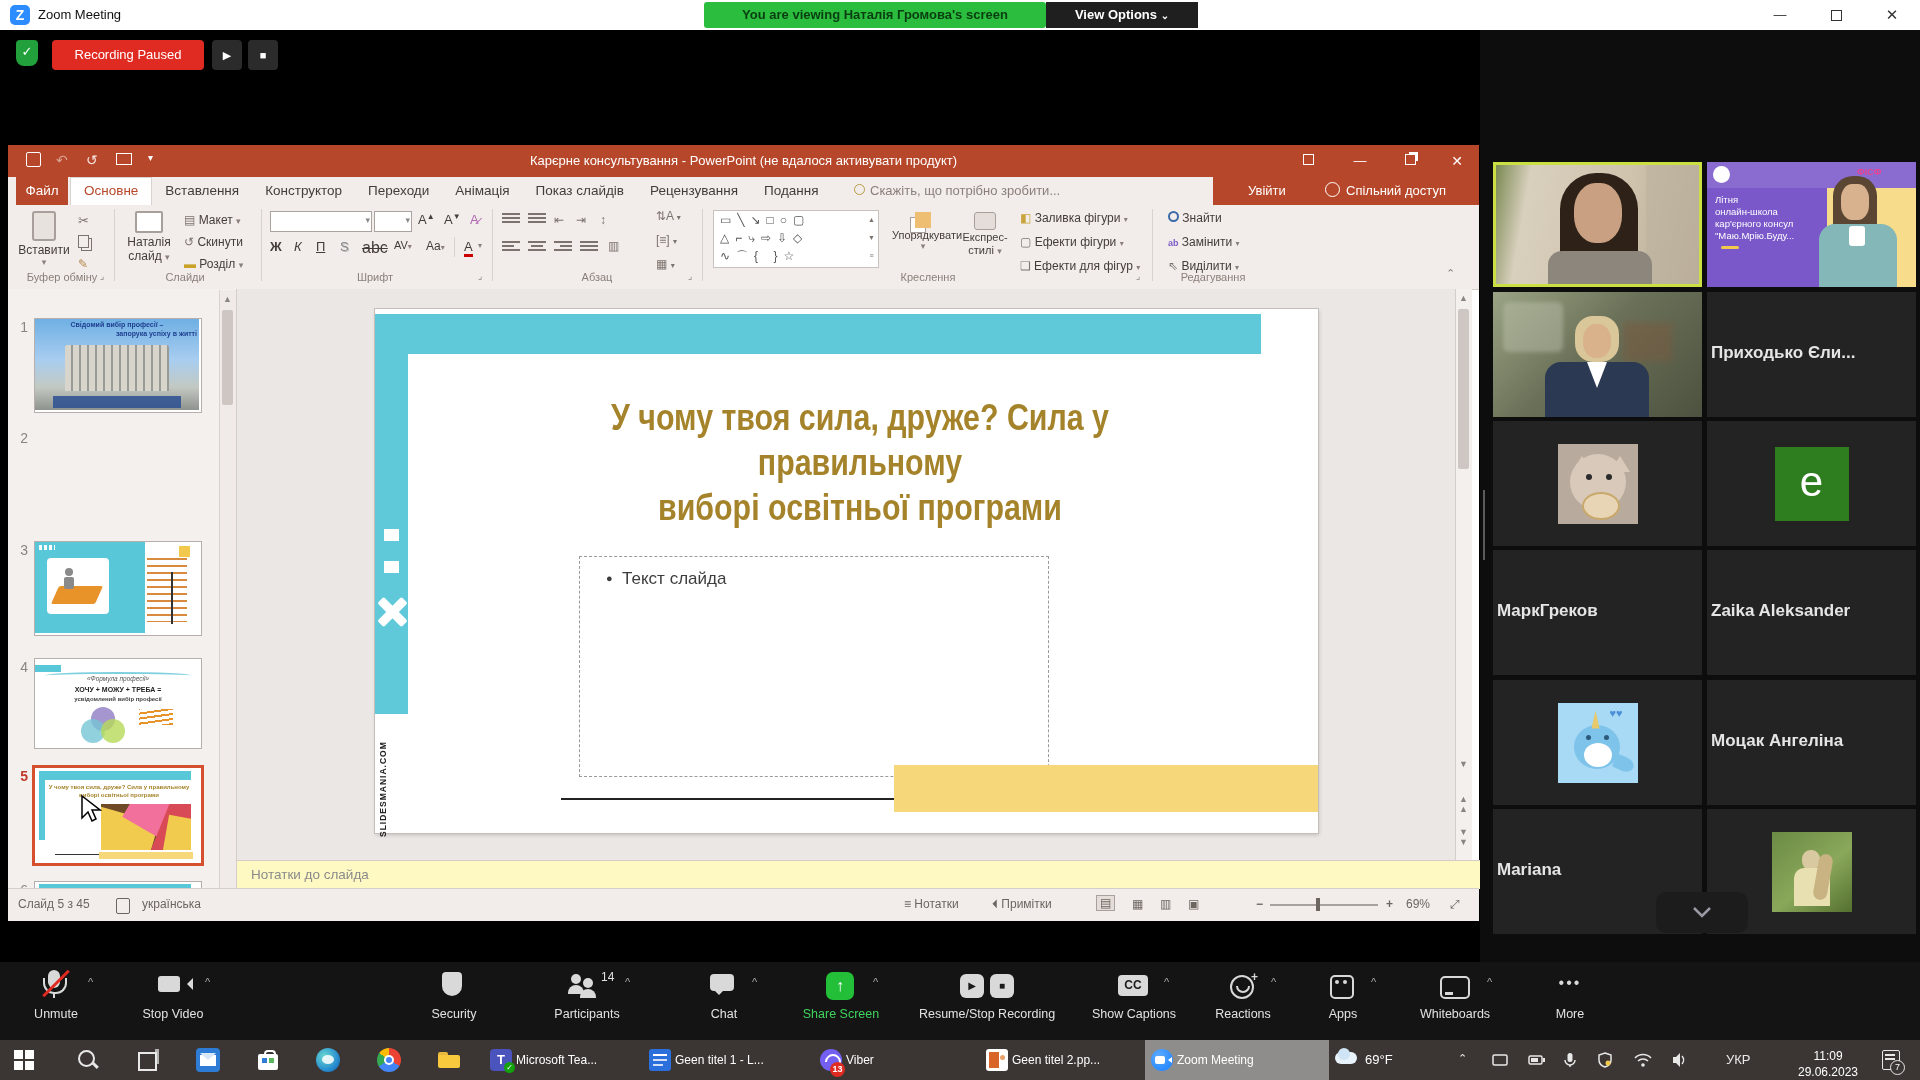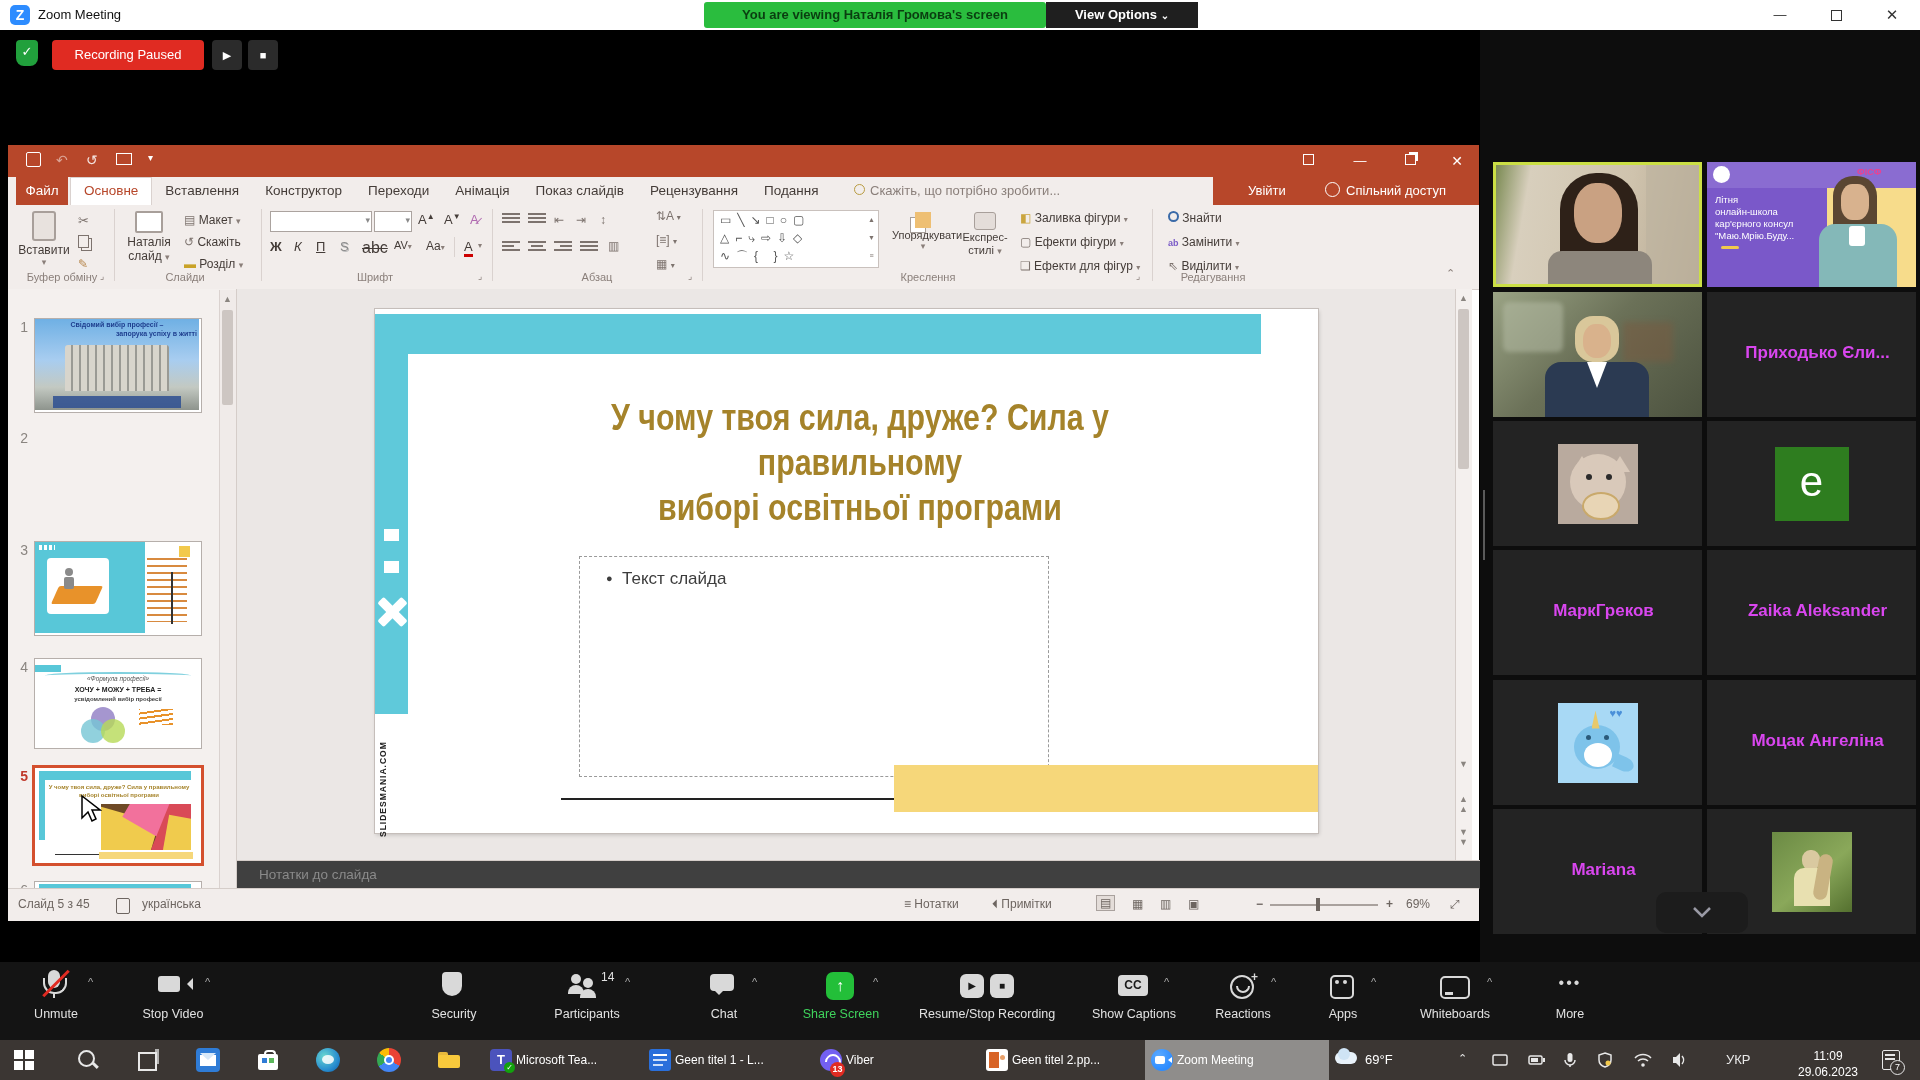--- a/index.html
+++ b/index.html
@@ -61,22 +61,22 @@
   
   #thumbs{left:0;top:144px;width:228px;height:599px;background:#F4F0EE;border-right:1px solid #D5CDC9}
   .thnum{position:absolute;left:2px;width:18px;text-align:right;font-size:14px;color:#8a8580}
   .th{position:absolute;left:26px;width:166px;height:93px;background:#fff;border:1px solid #B6AFAB;overflow:hidden}
   .th.sel{border:3px solid #D4502E;margin-left:-2px;margin-top:-2px}
   #tscroll{left:211px;top:1px;width:16px;height:598px;background:#F0EBE9;border-left:1px solid #DAD2CF}
   #editor{left:229px;top:144px;width:1218px;height:571px;background:#EBE7E5}
   #escroll{left:1447px;top:144px;width:16px;height:571px;background:#F4F0EE;border-left:1px solid #D5CDC9}
   .sbthumb{position:absolute;left:2px;width:11px;background:#CDC6C2;border-radius:2px}
   .sbarrow{position:absolute;left:0;width:15px;text-align:center;color:#8a8580;font-size:9px}
-  #notes{left:229px;top:715px;width:1234px;height:28px;background:#404040;border-top:1px solid #D5CDC9;
-         font-size:13.5px;color:#8a8a8a;line-height:28px;padding-left:22px}
+  #notes{left:229px;top:715px;width:1234px;height:28px;background:#fef9c3;border-top:1px solid #D5CDC9;
+         font-size:13.5px;color:#8a8a8a;line-height:28px;padding-left:14px}
   #sbar{left:0;top:743px;width:1471px;height:32px;background:#F2EDEB;border-top:1px solid #D5CDC9;
         font-size:12px;color:#6d6560}
   .sbi{position:absolute;top:8px}
   
   #slide{left:367px;top:164px;width:943px;height:524px;background:#fff;
          box-shadow:0 0 0 1px #C5BEBA,1px 2px 4px rgba(0,0,0,.18)}
   #band{left:0;top:5px;width:886px;height:40px;background:#5FC9DA}
   #strip{left:0;top:5px;width:33px;height:400px;background:#5FC9DA}
   .deco-sq{position:absolute;left:9px;width:15px;height:12px;background:#fff}
   #deco-x{left:2px;top:288px;width:30px;height:30px}
@@ -89,21 +89,21 @@
   #photo .f{position:absolute}
   #ytext{left:210px;top:108px;width:230px;border-left:4px solid #1d1d1d;padding-left:10px;
          color:#1d1d1d;font-weight:bold;font-size:27px;line-height:33px;letter-spacing:3px}
   #yrect{left:519px;top:456px;width:424px;height:47px;background:#F6D77A}
   #hline{left:186px;top:489px;width:333px;height:2px;background:#222}
   #wm{left:3px;top:428px;height:100px;writing-mode:vertical-rl;transform:rotate(180deg);
       font-size:8.5px;letter-spacing:1px;color:#222;font-weight:bold}
   
   #rpanel{left:1480px;top:30px;width:440px;height:932px;background:#0d0d0d}
   .tile{position:absolute;width:209px;height:125px;background:#232323;overflow:hidden}
-  .tname{position:absolute;left:12px;right:0;top:50%;margin-top:-12px;text-align:center;color:#d946ef;
+  .tname{position:absolute;left:4px;right:0;top:50%;margin-top:-12px;color:#e5e5e5;
          font-weight:bold;font-size:17px}
   .avatar{position:absolute;left:50%;top:50%;transform:translate(-50%,-50%)}
   #chevbtn{left:176px;top:862px;width:92px;height:41px;background:#1c1c1c;border-radius:10px;
            text-align:center;color:#9a9aa5;font-size:16px;line-height:41px}
   
   #ztb{left:0;top:962px;width:1920px;height:78px;background:#141414}
   .zi{position:absolute;top:6px;width:120px;text-align:center;color:#e2e2e2;font-size:12.5px}
   .zi .ic{height:34px;position:relative;margin-bottom:5px}
   .zi .lb{white-space:nowrap}
   .caret{position:absolute;color:#aaa;font-size:11px;top:8px}
@@ -169,20 +169,21 @@
 </div>
 
 <div class="abs" id="ppt">
 
   <div class="abs" id="ppt-title">
     <span class="qat" style="left:18px"><span style="display:inline-block;width:13px;height:13px;border:1.5px solid #fff;border-radius:2px"></span></span>
     <span class="qat" style="left:48px;opacity:.5">↶</span>
     <span class="qat" style="left:78px;opacity:.85">↺</span>
     <span class="qat" style="left:108px"><span style="display:inline-block;width:14px;height:10px;border:1.5px solid #fff"></span></span>
     <span class="qat" style="left:140px;font-size:10px">▾</span>
+    <span class="t">Карєрне консультування - PowerPoint (не вдалося активувати продукт)</span>
     <span class="pwc" style="left:1278px"><span class="rsq"></span></span>
     <span class="pwc" style="left:1330px">—</span>
     <span class="pwc" style="left:1380px"><span class="rsq" style="box-shadow:3px -3px 0 -1px #fff"></span></span>
     <span class="pwc" style="left:1427px;font-size:14px">✕</span>
   </div>
 
   <div class="abs" id="tabrow">
     <div class="abs" id="tab-file">Файл</div>
     <div id="tabs">
       <div class="tab active">Основне</div>
@@ -217,21 +218,21 @@
     <div class="glabel" style="left:6px;width:96px">Буфер обміну</div>
     <div class="dlg" style="left:92px">⌟</div>
     <div class="gsep" style="left:106px"></div>
 
     <div class="rbig" style="left:112px;top:4px;width:58px">
       <div style="width:24px;height:18px;border:2px solid #a89f9a;border-radius:2px;margin:2px auto;background:#fff"></div>
       <div>Наталія</div>
       <div><span>слайд</span> <span style="font-size:9px;color:#8a7f7a">▾</span></div>
     </div>
     <div class="rsmall" style="left:176px;top:8px"><span style="color:#7d736e">▤</span> <span>Макет</span> <span style="font-size:9px;color:#8a7f7a">▾</span></div>
-    <div class="rsmall" style="left:176px;top:30px"><span style="color:#7d736e">↺</span> <span>Скажіть</span></div>
+    <div class="rsmall" style="left:176px;top:30px"><span style="color:#7d736e">↺</span> <span>Скинути</span></div>
     <div class="rsmall" style="left:176px;top:52px"><span style="color:#c9a227">▬</span> <span>Розділ</span> <span style="font-size:9px;color:#8a7f7a">▾</span></div>
     <div class="glabel" style="left:112px;width:130px">Слайди</div>
     <div class="gsep" style="left:253px"></div>
 
     <div class="combo" style="left:262px;top:6px;width:100px">
         <i>▾</i>
       </div>
     <div class="combo" style="left:366px;top:6px;width:36px">
         <i>▾</i>
       </div>

